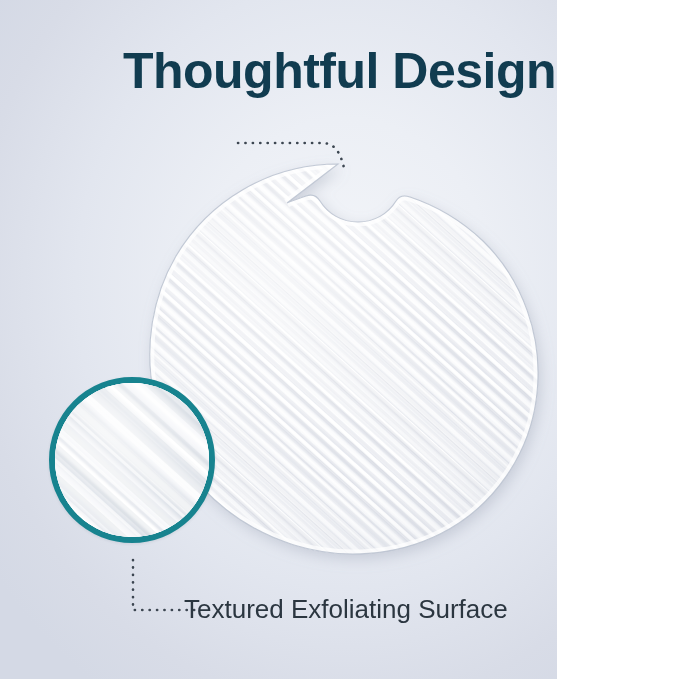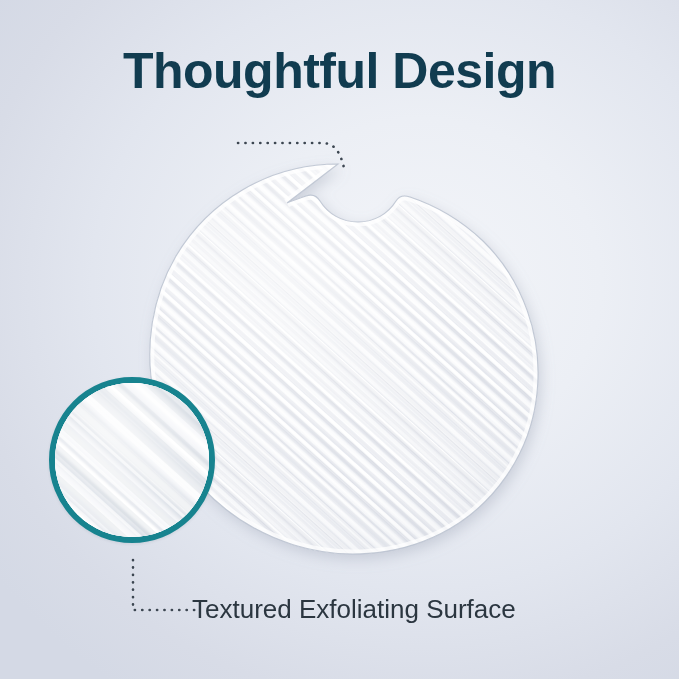--- a/index.html
+++ b/index.html
@@ -8,21 +8,21 @@
   }
   body {
     width: 679px;
     height: 679px;
     overflow: hidden;
     font-family: "Liberation Sans", sans-serif;
   }
 
   #scene {
     position: relative;
-    width: 679px;
+    width: 557px;
     height: 679px;
     background:
       radial-gradient(ellipse 78% 72% at 62% 42%,
         #f3f5f9 0%,
         #eceff5 34%,
         #e2e6ef 62%,
         #d8dce7 86%,
         #d4d9e5 100%);
     overflow: hidden;
   }
@@ -49,21 +49,21 @@
     color: #2b3640;
     font-family: "Liberation Sans", sans-serif;
     white-space: nowrap;
     font-weight: normal;
   }
   #labelFingerNotch {
     left: 64px;
     top: 128px;
   }
   #labelTexture {
-    left: 192px;
+    left: 184px;
     top: 594px;
   }
 
   
   #leaders {
     position: absolute;
     left: 0;
     top: 0;
     width: 679px;
     height: 679px;

